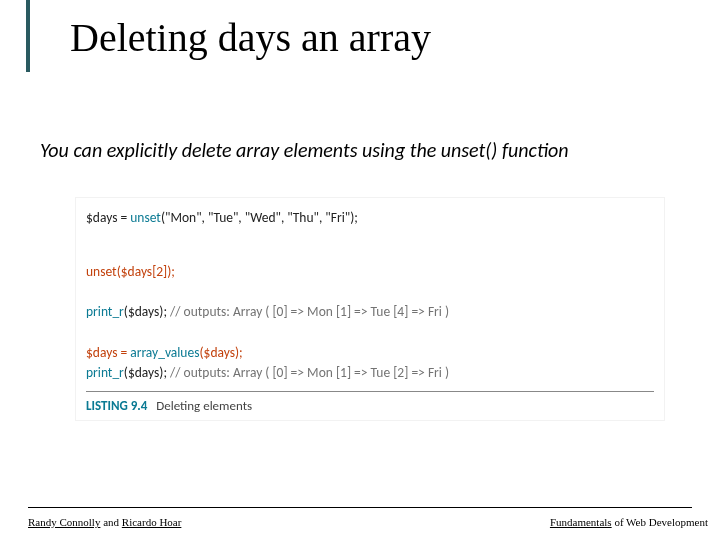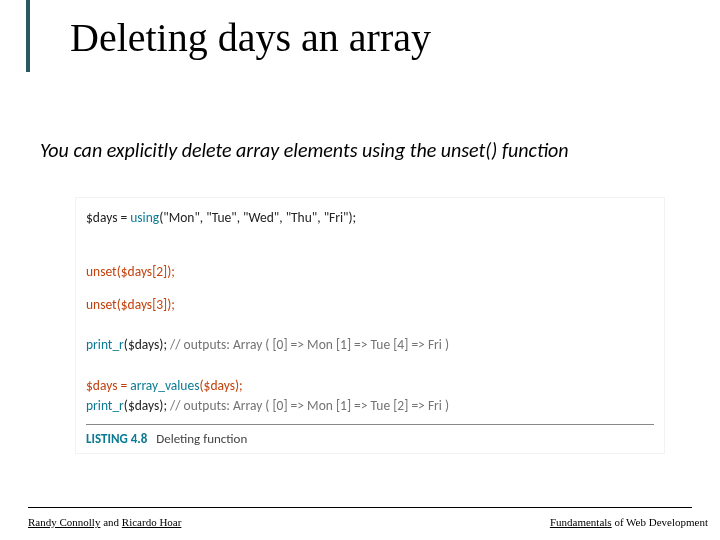--- a/index.html
+++ b/index.html
@@ -91,34 +91,33 @@
 </head>
 <body>
 
 <div class="left-bar"></div>
 
 <h1 class="title">Deleting days an array</h1>
 
 <div class="body-text">You can explicitly delete array elements using the unset() function</div>
 
 <div class="code-block">
-  <div class="code-line"><span class="c-black">$days = </span><span class="c-blue">using</span><span class="c-black">("Mon", "Tue", "Wed", "Thu", "Fri");</span></div>
+  <div class="code-line"><span class="c-black">$days = </span><span class="c-blue">unset</span><span class="c-black">("Mon", "Tue", "Wed", "Thu", "Fri");</span></div>
   <div class="code-line">&nbsp;</div>
   <div class="code-line c-maroon">unset($days[2]);</div>
-  <div class="code-line c-maroon">unset($days[3]);</div>
   <div class="code-line">&nbsp;</div>
   <div class="code-line"><span class="c-blue">print_r</span><span class="c-black">($days); </span><span class="c-teal">// outputs: Array ( [0] =&gt; Mon [1] =&gt; Tue [4] =&gt; Fri )</span></div>
   <div class="code-line">&nbsp;</div>
   <div class="code-line"><span class="c-maroon">$days = </span><span class="c-blue">array_values</span><span class="c-maroon">($days);</span></div>
   <div class="code-line"><span class="c-blue">print_r</span><span class="c-black">($days); </span><span class="c-teal">// outputs: Array ( [0] =&gt; Mon [1] =&gt; Tue [2] =&gt; Fri )</span></div>
   <hr class="listing-rule">
   <div class="listing-label">
-    <span class="listing-num">LISTING 4.8</span>
+    <span class="listing-num">LISTING 9.4</span>
     <span>&nbsp;</span>
-    <span class="listing-title">Deleting function</span>
+    <span class="listing-title">Deleting elements</span>
   </div>
 </div>
 
 <div class="footer-line"></div>
 <div class="footer-left">
   <span class="u">Randy Connolly</span><span> and </span><span class="u">Ricardo Hoar</span>
 </div>
 <div class="footer-right">
   <span class="u">Fundamentals</span><span> of Web Development</span>
 </div>

